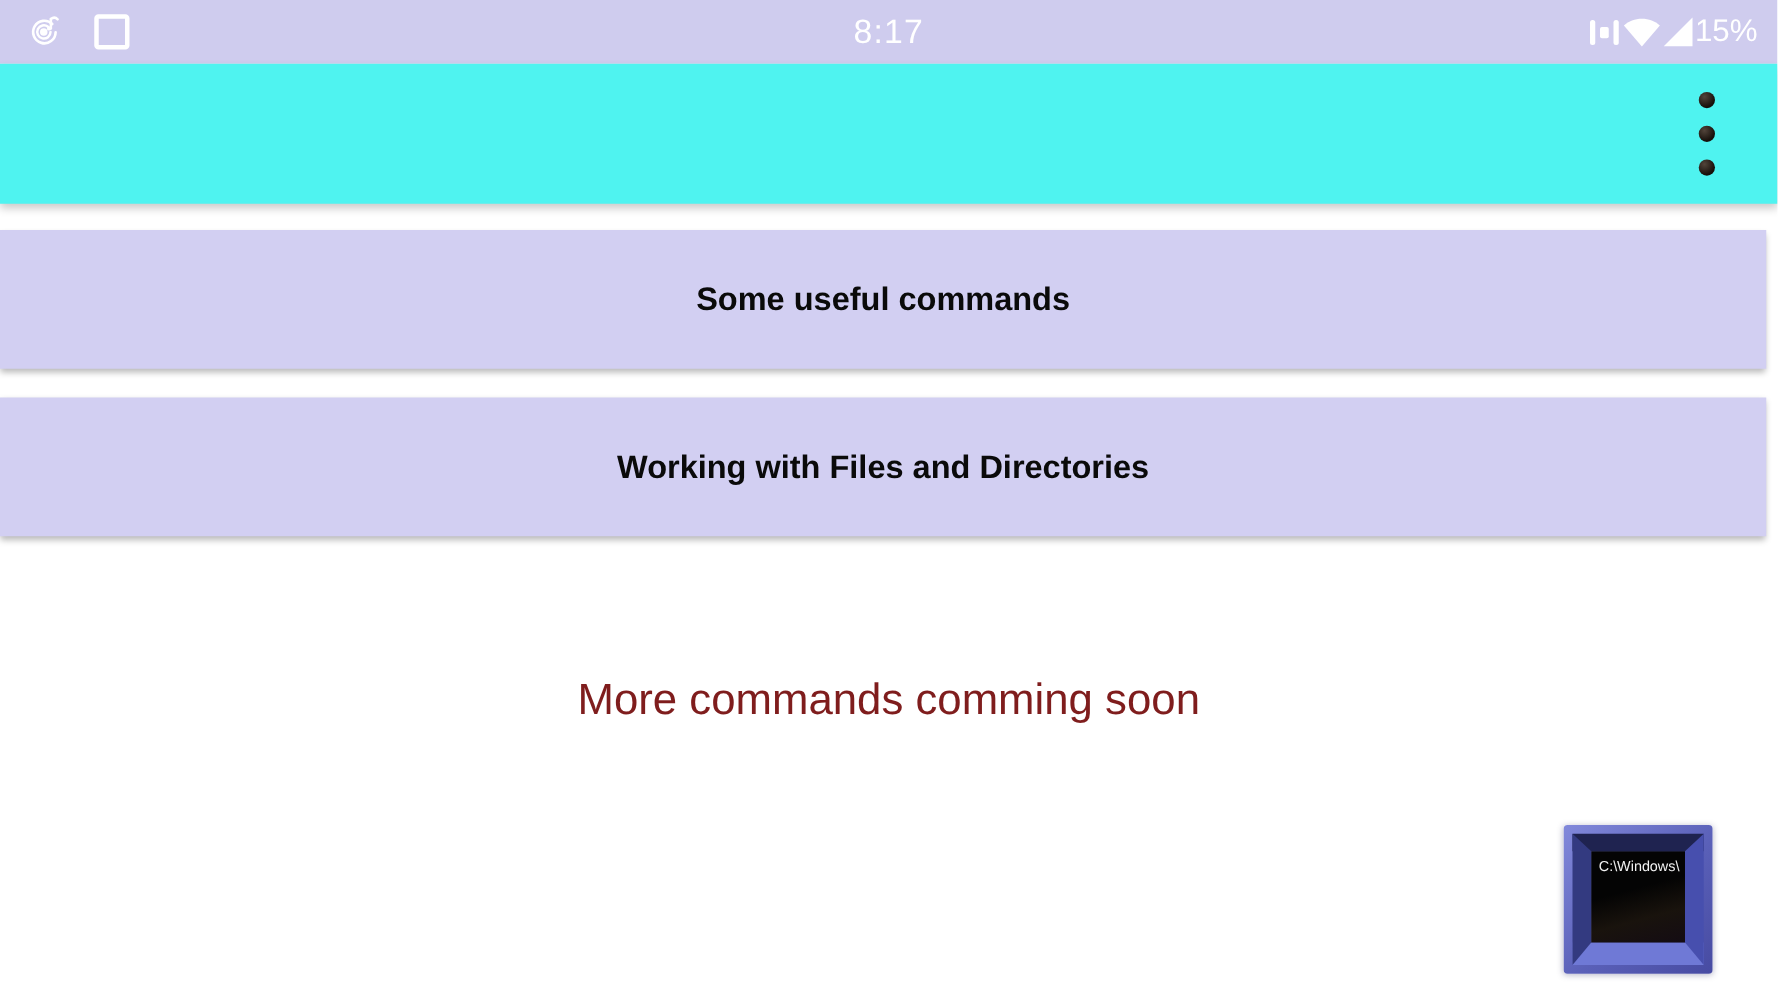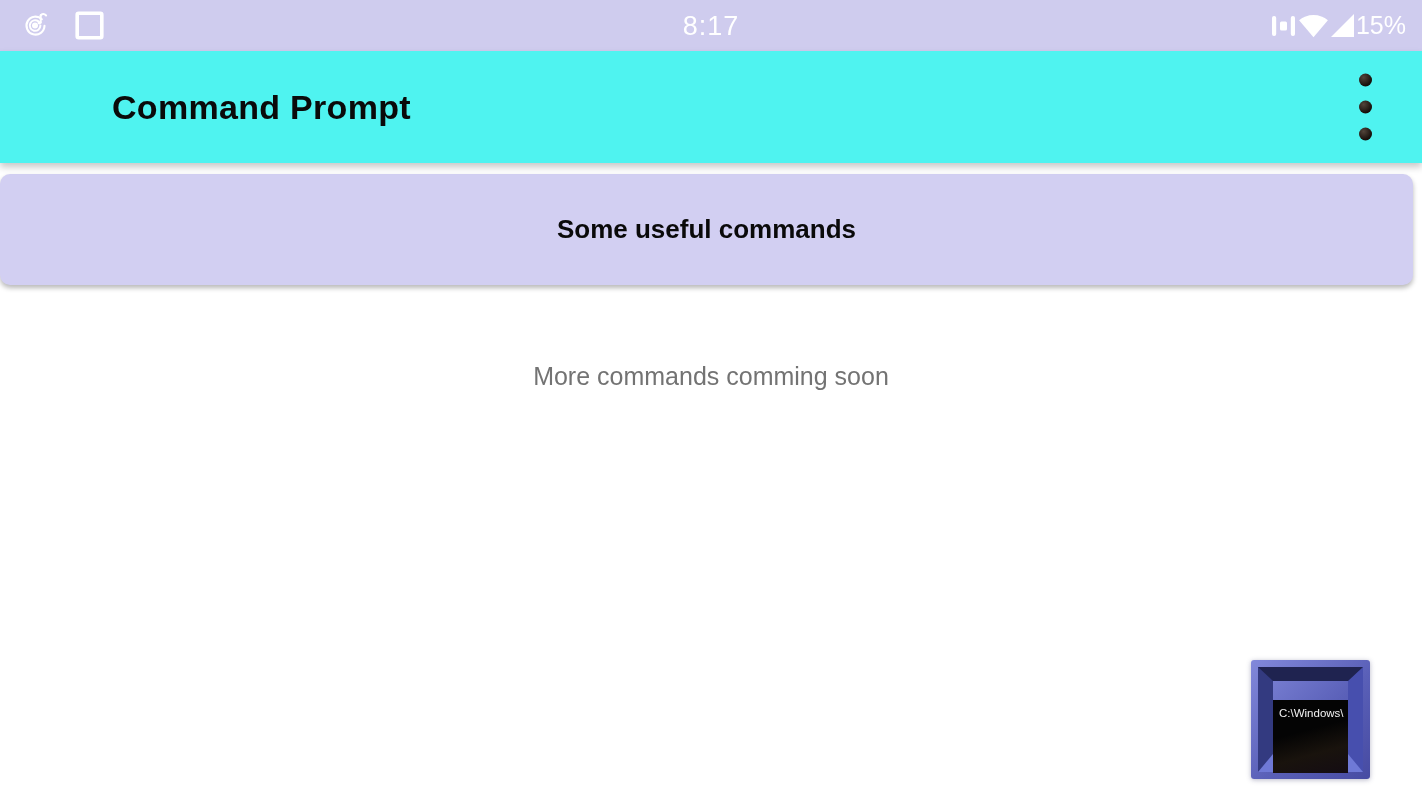--- a/index.html
+++ b/index.html
@@ -78,29 +78,29 @@
     background: var(--button-bg, #d2cff2);
     display: flex;
     align-items: center;
     justify-content: center;
     font-size: 26px;
     font-weight: bold;
     color: #0a0a0a;
     box-shadow: 0 3px 5px rgba(0,0,0,0.28);
     cursor: pointer;
   }
-  .cmd-button.first  { margin-top: 11px; border-radius: 10px; }
+  .cmd-button.first  { margin-top: 21px; }
   .cmd-button.second { margin-top: 23px; }
 
   
   .coming-soon {
-    margin-top: 77px;
+    margin-top: 111px;
     text-align: center;
-    font-size: 25px;
-    color: #737373;
+    font-size: 35px;
+    color: #7f1d1d;
   }
 
   
   .launcher-icon {
     position: absolute;
     right: 52px; bottom: 21px;
     width: 119px; height: 119px;
     background: linear-gradient(135deg, #8289db 0%, #5a60b8 55%, #474ba2 100%);
     border-radius: 3px;
     padding: 7px;
@@ -114,21 +114,20 @@
     border-color: #1f2350 #474fae #6f79d6 #333a80;
   }
   .launcher-screen {
     width: 100%; height: 100%;
     background: linear-gradient(165deg, #040404 42%, #19130d 70%, #140c13 100%);
     color: #f2f2f2;
     font-size: 11.5px;
     padding: 7px 0 0 6px;
     white-space: nowrap;
     overflow: hidden;
-    margin-top: 19px;
   }
 </style>
 </head>
 <body>
 
 <div class="status-bar">
   <div class="sb-left">
     <svg class="sb-icon" width="31" height="31" viewBox="0 0 31 31" fill="none">
       <path d="M21.8 9.2 A9 9 0 1 0 24.5 15.8" stroke="#ffffff" stroke-width="2.1" stroke-linecap="round"></path>
       <path d="M18.4 11.4 A5.3 5.3 0 1 0 20.4 15.6" stroke="#ffffff" stroke-width="2" stroke-linecap="round"></path>
@@ -154,30 +153,30 @@
       <path d="M15.5 1 C10 1 4.9 3 1.1 6.3 L15.5 23.2 L29.9 6.3 C26.1 3 21 1 15.5 1 Z"></path>
     </svg>
     <svg class="sb-icon" width="27" height="27" viewBox="0 0 27 27" fill="#ffffff">
       <path d="M2 25 L25 25 L25 2 Z"></path>
     </svg>
     <span>15%</span>
   </div>
 </div>
 
 <div class="app-bar">
-  <div class="app-bar-title">Command Prompt</div>
   <div class="overflow-menu" role="button">
     <span class="overflow-dot"></span>
     <span class="overflow-dot"></span>
     <span class="overflow-dot"></span>
   </div>
 </div>
 
 <div class="menu-list">
   <div class="cmd-button first" role="button">Some useful commands</div>
+  <div class="cmd-button second" role="button">Working with Files and Directories</div>
 </div>
 
 <div class="coming-soon">More commands comming soon</div>
 
 <div class="launcher-icon" role="button">
   <div class="launcher-bevel">
     <div class="launcher-screen">C:\Windows\</div>
   </div>
 </div>
 

